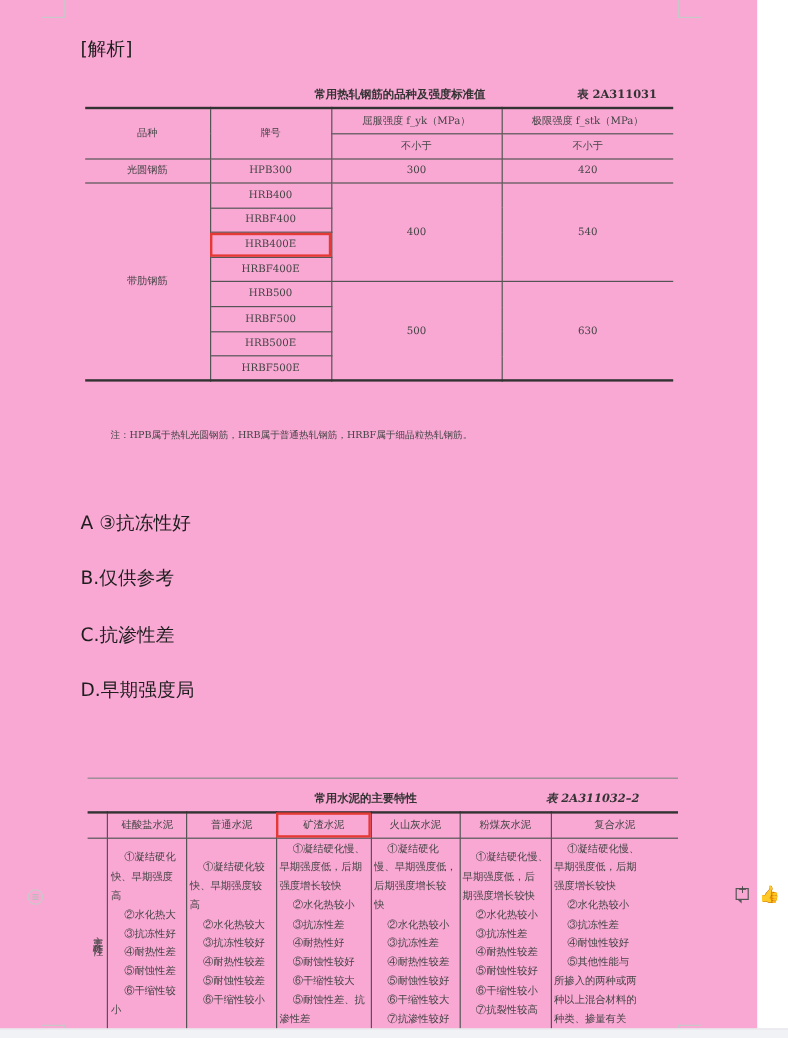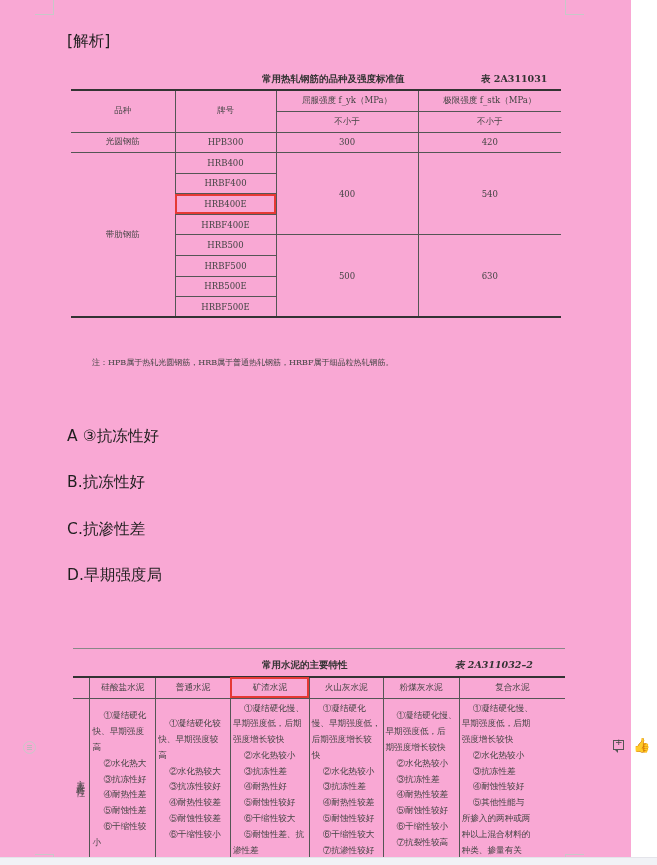--- a/index.html
+++ b/index.html
@@ -115,21 +115,21 @@
       <td>HRB500E</td>
     </tr>
     <tr>
       <td>HRBF500E</td>
     </tr>
   </tbody>
     </table>
   <div class="note scan">注：HPB属于热轧光圆钢筋，HRB属于普通热轧钢筋，HRBF属于细晶粒热轧钢筋。</div>
 
   <div class="para" style="top:426px;">A ③抗冻性好</div>
-  <div class="para" style="top:472px;">B.抗冻性好</div>
+  <div class="para" style="top:472px;">B.仅供参考</div>
   <div class="para" style="top:519px;">C.抗渗性差</div>
   <div class="para" style="top:565px;">D.早期强度局</div>
 
   <div class="topline"></div>
   <div class="tbl-title scan" style="left:262px; top:659px;">常用水泥的主要特性</div>
   <div class="tbl-id" style="left:455px; top:659px;font-style:italic;">表 2A311032–2</div>
 
   <table class="cement scan">
     <colgroup>
       <col style="width:17px">

